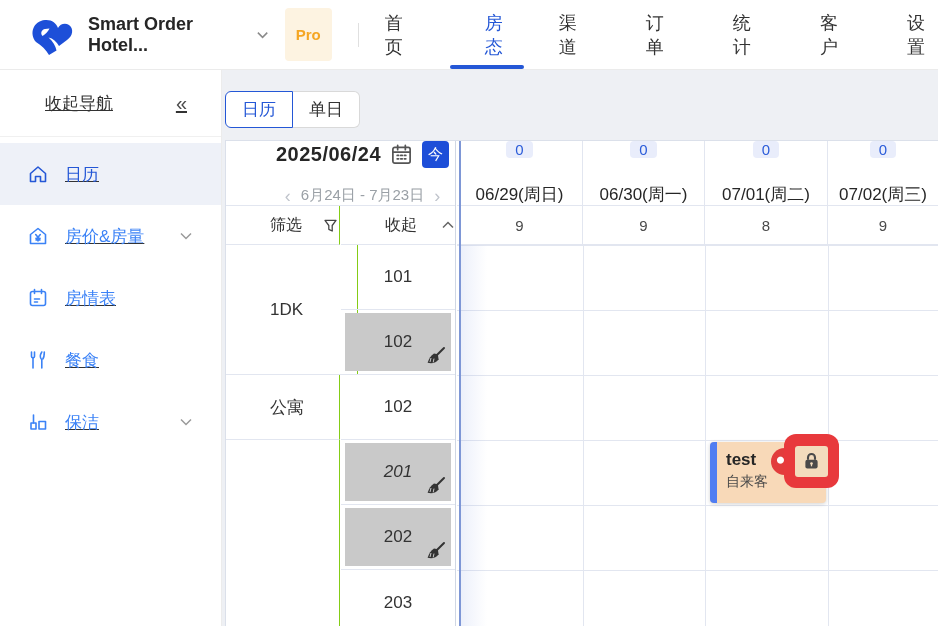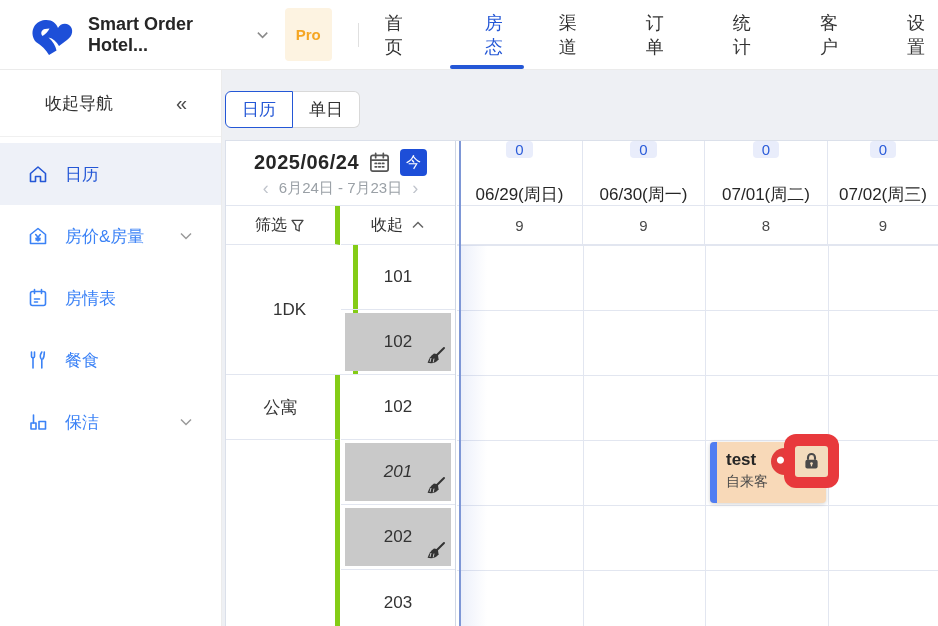--- a/index.html
+++ b/index.html
@@ -19,21 +19,21 @@
   .nav-divider { width:1px; height:24px; background:#e0e0e0; margin:0 26px; }
   .nav-items { display:flex; align-items:center; gap:56px; height:100%; }
   .nav-item { position:relative; font-size:18px; color:#333; height:100%;
               display:flex; align-items:center; cursor:pointer; }
   .nav-item.active { color:#2457d6;text-align:right; }
   .nav-item.active::after { content:""; position:absolute; left:50%; transform:translateX(-50%);
               bottom:0; width:74px; height:4px; background:#2457d6; border-radius:2px; }
 
   
   .sidebar { position:absolute; left:0; top:70px; width:222px; height:556px; background:#fff;
-             border-right:1px solid #ececec; z-index:10; }
+             border-right:1px solid #ececec; z-index:10;text-decoration:underline; }
   .sidebar-head { height:67px; display:flex; align-items:center; justify-content:space-between;
                   padding:0 34px 0 45px; border-bottom:1px solid #f0f0f0; cursor:pointer; }
   .sidebar-head-label { font-size:17px; color:#333; }
   .sidebar-head-glyph { font-size:20px; color:#4a4a4a; }
   .side-items { padding-top:6px; }
   .side-item { position:relative; height:62px; display:flex; align-items:center; gap:15px;
                padding-left:26px; font-size:17px; color:#3b82f6; cursor:pointer; }
   .side-item.active { background:#eef1f8; color:#2457d6; }
   .side-item .icn { width:24px; height:24px; display:flex; align-items:center; justify-content:center; }
   .side-item svg { stroke:currentColor; }
@@ -48,23 +48,23 @@
           border:1px solid #d9d9d9; cursor:pointer; }
   .vtab:first-child { border-radius:6px 0 0 6px; }
   .vtab:last-child  { border-radius:0 6px 6px 0; border-left:none; }
   .vtab.active { border:1px solid #2457d6; color:#2457d6; z-index:2; }
 
   
   .board { position:absolute; left:225px; top:140px; width:713px; height:486px; background:#fff;
            border-top:1px solid #dbe0ea; border-left:1px solid #dbe0ea; overflow:hidden; z-index:4; }
   .fixed-panel { position:absolute; left:0; top:0; width:230px; height:486px; background:#fff;
                  border-right:1px solid #d0d7e4; z-index:3; }
-  .fp-cell { position:absolute; display:flex; align-items:center; justify-content:center; background:#fff; }
+  .fp-cell { position:absolute; display:flex; align-items:center; justify-content:space-between; background:#fff;padding-left:44px; }
   .b-b { border-bottom:1px solid #e2e6f0; }
-  .b-r { border-right:5px solid #84cc16; }
+  .b-r { border-right:1px solid #84cc16; }
 
   .datepicker-cell { left:0; top:0; width:229px; height:65px; flex-direction:column; gap:3px; cursor:pointer; }
   .dp-line1 { display:flex; align-items:center; gap:9px; }
   .dp-date { font-size:20px; font-weight:600; color:#262626; letter-spacing:.5px; }
   .dp-cal-icon { display:flex; cursor:pointer; }
   .today-btn { width:27px; height:27px; background:#1d4ed8; color:#fff; font-size:15px;
                border:none; border-radius:4px; cursor:pointer; display:flex; align-items:center; justify-content:center; }
   .dp-line2 { display:flex; align-items:center; gap:10px; font-size:15px; color:#9aa0a6; }
   .dp-arrow { color:#c0c4cc; font-size:18px; cursor:pointer; line-height:1; }
 

